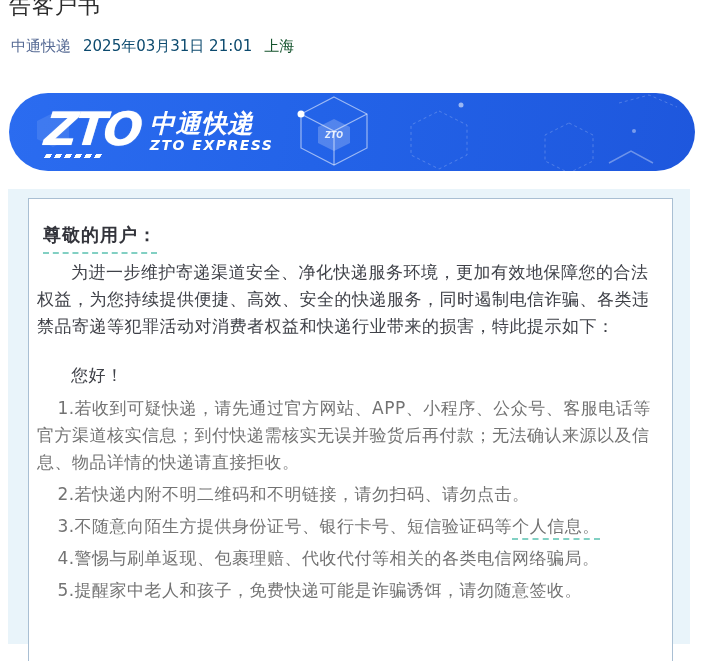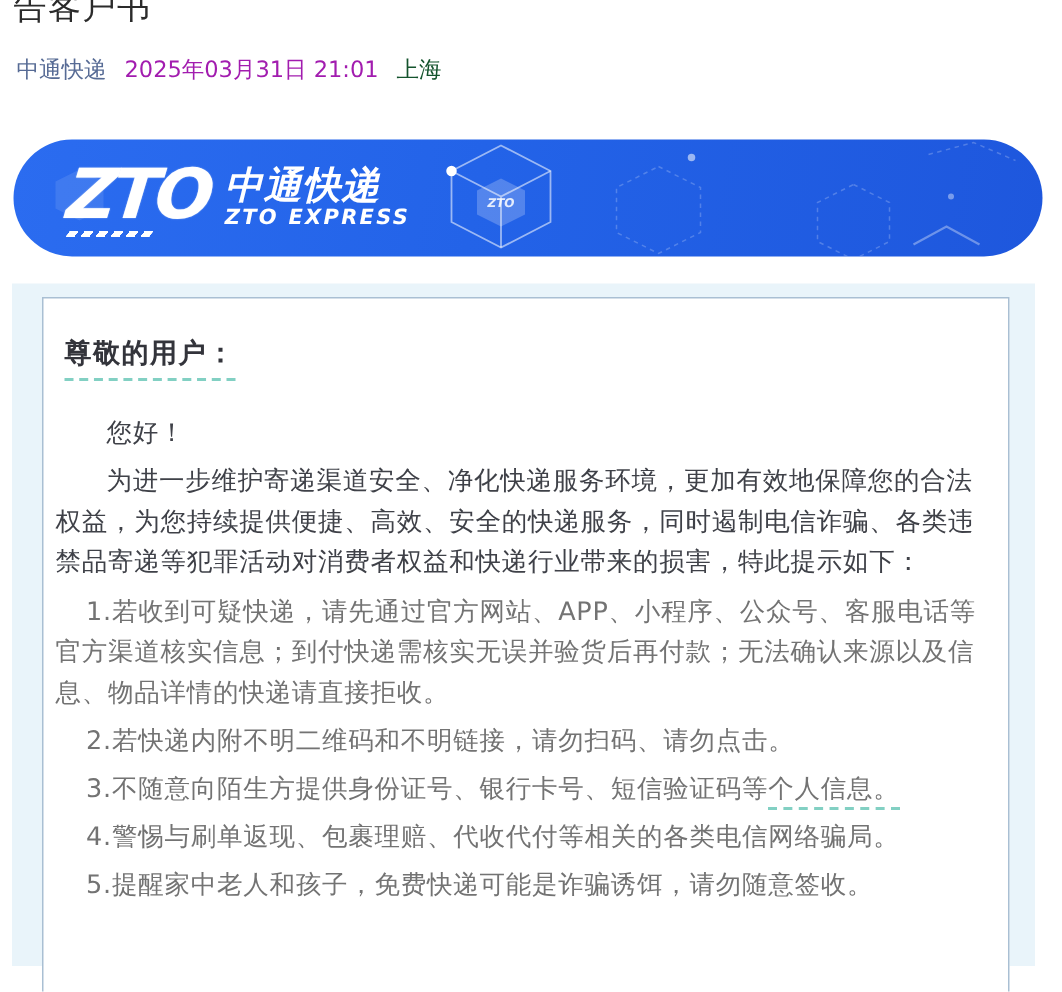--- a/index.html
+++ b/index.html
@@ -12,21 +12,21 @@
   .article-title{
     margin:-7px 0 0 9px;
     font-size:22px;line-height:26px;font-weight:500;color:#2b2b2b;
     letter-spacing:1px;
   }
   .meta-row{
     margin:19px 0 0 11px;
     font-size:15px;line-height:16px;
   }
   .meta-author{color:#576b95;margin-right:12px;cursor:pointer;}
-  .meta-date{color:#a21caf;margin-right:12px;}
+  .meta-date{color:#0c4a6e;margin-right:12px;}
   .meta-location{color:#14532d;}
   
   .banner{
     position:relative;margin:39px 13px 0 9px;height:78px;
     border-radius:40px;overflow:hidden;
     background:linear-gradient(100deg,#2b6cf0 0%,#2363e8 45%,#1e57dd 100%);
     display:flex;align-items:center;
   }
   .banner-deco{position:absolute;inset:0;pointer-events:none;}
   .logo-wrap{display:flex;align-items:center;margin-left:36px;position:relative;z-index:2;}
@@ -123,23 +123,23 @@
 
   <div class="slogan">
   </div>
 </div>
 
 <div class="letter-panel">
   <div class="letter-card">
 
     <span class="greeting">尊敬的用户：</span>
 
+    <p class="para para-intro">为进一步维护寄递渠道安全、净化快递服务环境，更加有效地保障您的合法权益，为您持续提供便捷、高效、安全的快递服务，同时遏制电信诈骗、各类违禁品寄递等犯罪活动对消费者权益和快递行业带来的损害，特此提示如下：</p>
+
     <p class="para para-hello">您好！</p>
-
-    <p class="para para-intro">为进一步维护寄递渠道安全、净化快递服务环境，更加有效地保障您的合法权益，为您持续提供便捷、高效、安全的快递服务，同时遏制电信诈骗、各类违禁品寄递等犯罪活动对消费者权益和快递行业带来的损害，特此提示如下：</p>
 
 
     <p class="tip tip-first">1.若收到可疑快递，请先通过官方网站、APP、小程序、公众号、客服电话等官方渠道核实信息；到付快递需核实无误并验货后再付款；无法确认来源以及信息、物品详情的快递请直接拒收。</p>
     <p class="tip">2.若快递内附不明二维码和不明链接，请勿扫码、请勿点击。</p>
     <p class="tip"><span>3.不随意向陌生方提供身份证号、银行卡号、短信验证码等</span><span class="dashed-underline">个人信息。</span></p>
     <p class="tip">4.警惕与刷单返现、包裹理赔、代收代付等相关的各类电信网络骗局。</p>
     <p class="tip">5.提醒家中老人和孩子，免费快递可能是诈骗诱饵，请勿随意签收。</p>
 
   </div>
 </div>

